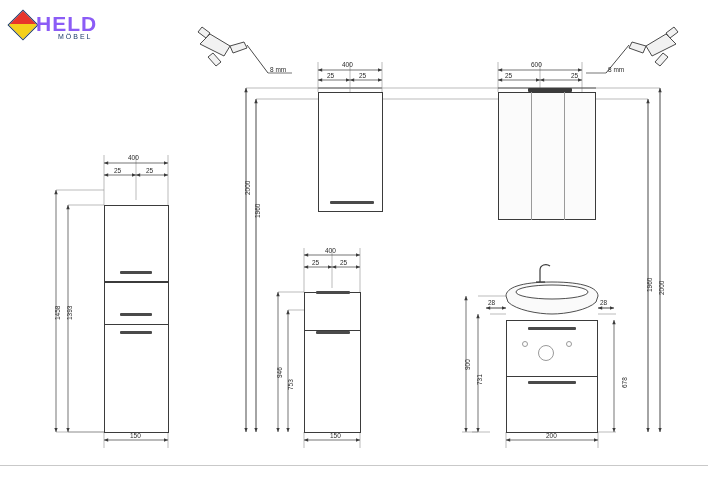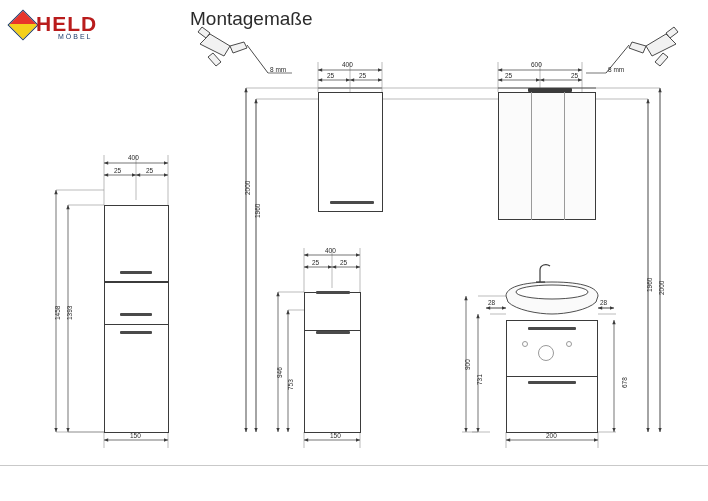--- a/index.html
+++ b/index.html
@@ -36,21 +36,21 @@
     background: linear-gradient(135deg, #e8352b 0%, #e8352b 45%, #f4d01c 46%, #f4d01c 100%);
     border: 1px solid #1b3a6b;
   }
   #logo .held {
     position: absolute;
     left: 24px;
     top: 2px;
     font-size: 21px;
     font-weight: bold;
     letter-spacing: 1px;
-    color: #b91c1c;
+    color: #8b5cf6;
   }
   #logo .moebel {
     position: absolute;
     left: 46px;
     top: 23px;
     font-size: 7px;
     letter-spacing: 2px;
     color: #1b3a6b;
   }
 
@@ -118,21 +118,20 @@
 <body>
 
 <div id="page">
 
   <div id="logo">
     <div class="diamond"></div>
     <div class="held">HELD</div>
     <div class="moebel">MÖBEL</div>
   </div>
 
-  <div id="title">Montagemaße</div>
 
   <svg class="overlay" viewBox="0 0 708 501">
     <defs>
       <marker id="ar" markerWidth="7" markerHeight="7" refX="6" refY="2.5" orient="auto">
         <path d="M0,0 L6,2.5 L0,5 z" fill="#3b3b3b"></path>
       </marker>
       <marker id="arS" markerWidth="7" markerHeight="7" refX="0" refY="2.5" orient="auto">
         <path d="M6,0 L0,2.5 L6,5 z" fill="#3b3b3b"></path>
       </marker>
       <marker id="dot" markerWidth="5" markerHeight="5" refX="2.5" refY="2.5">

